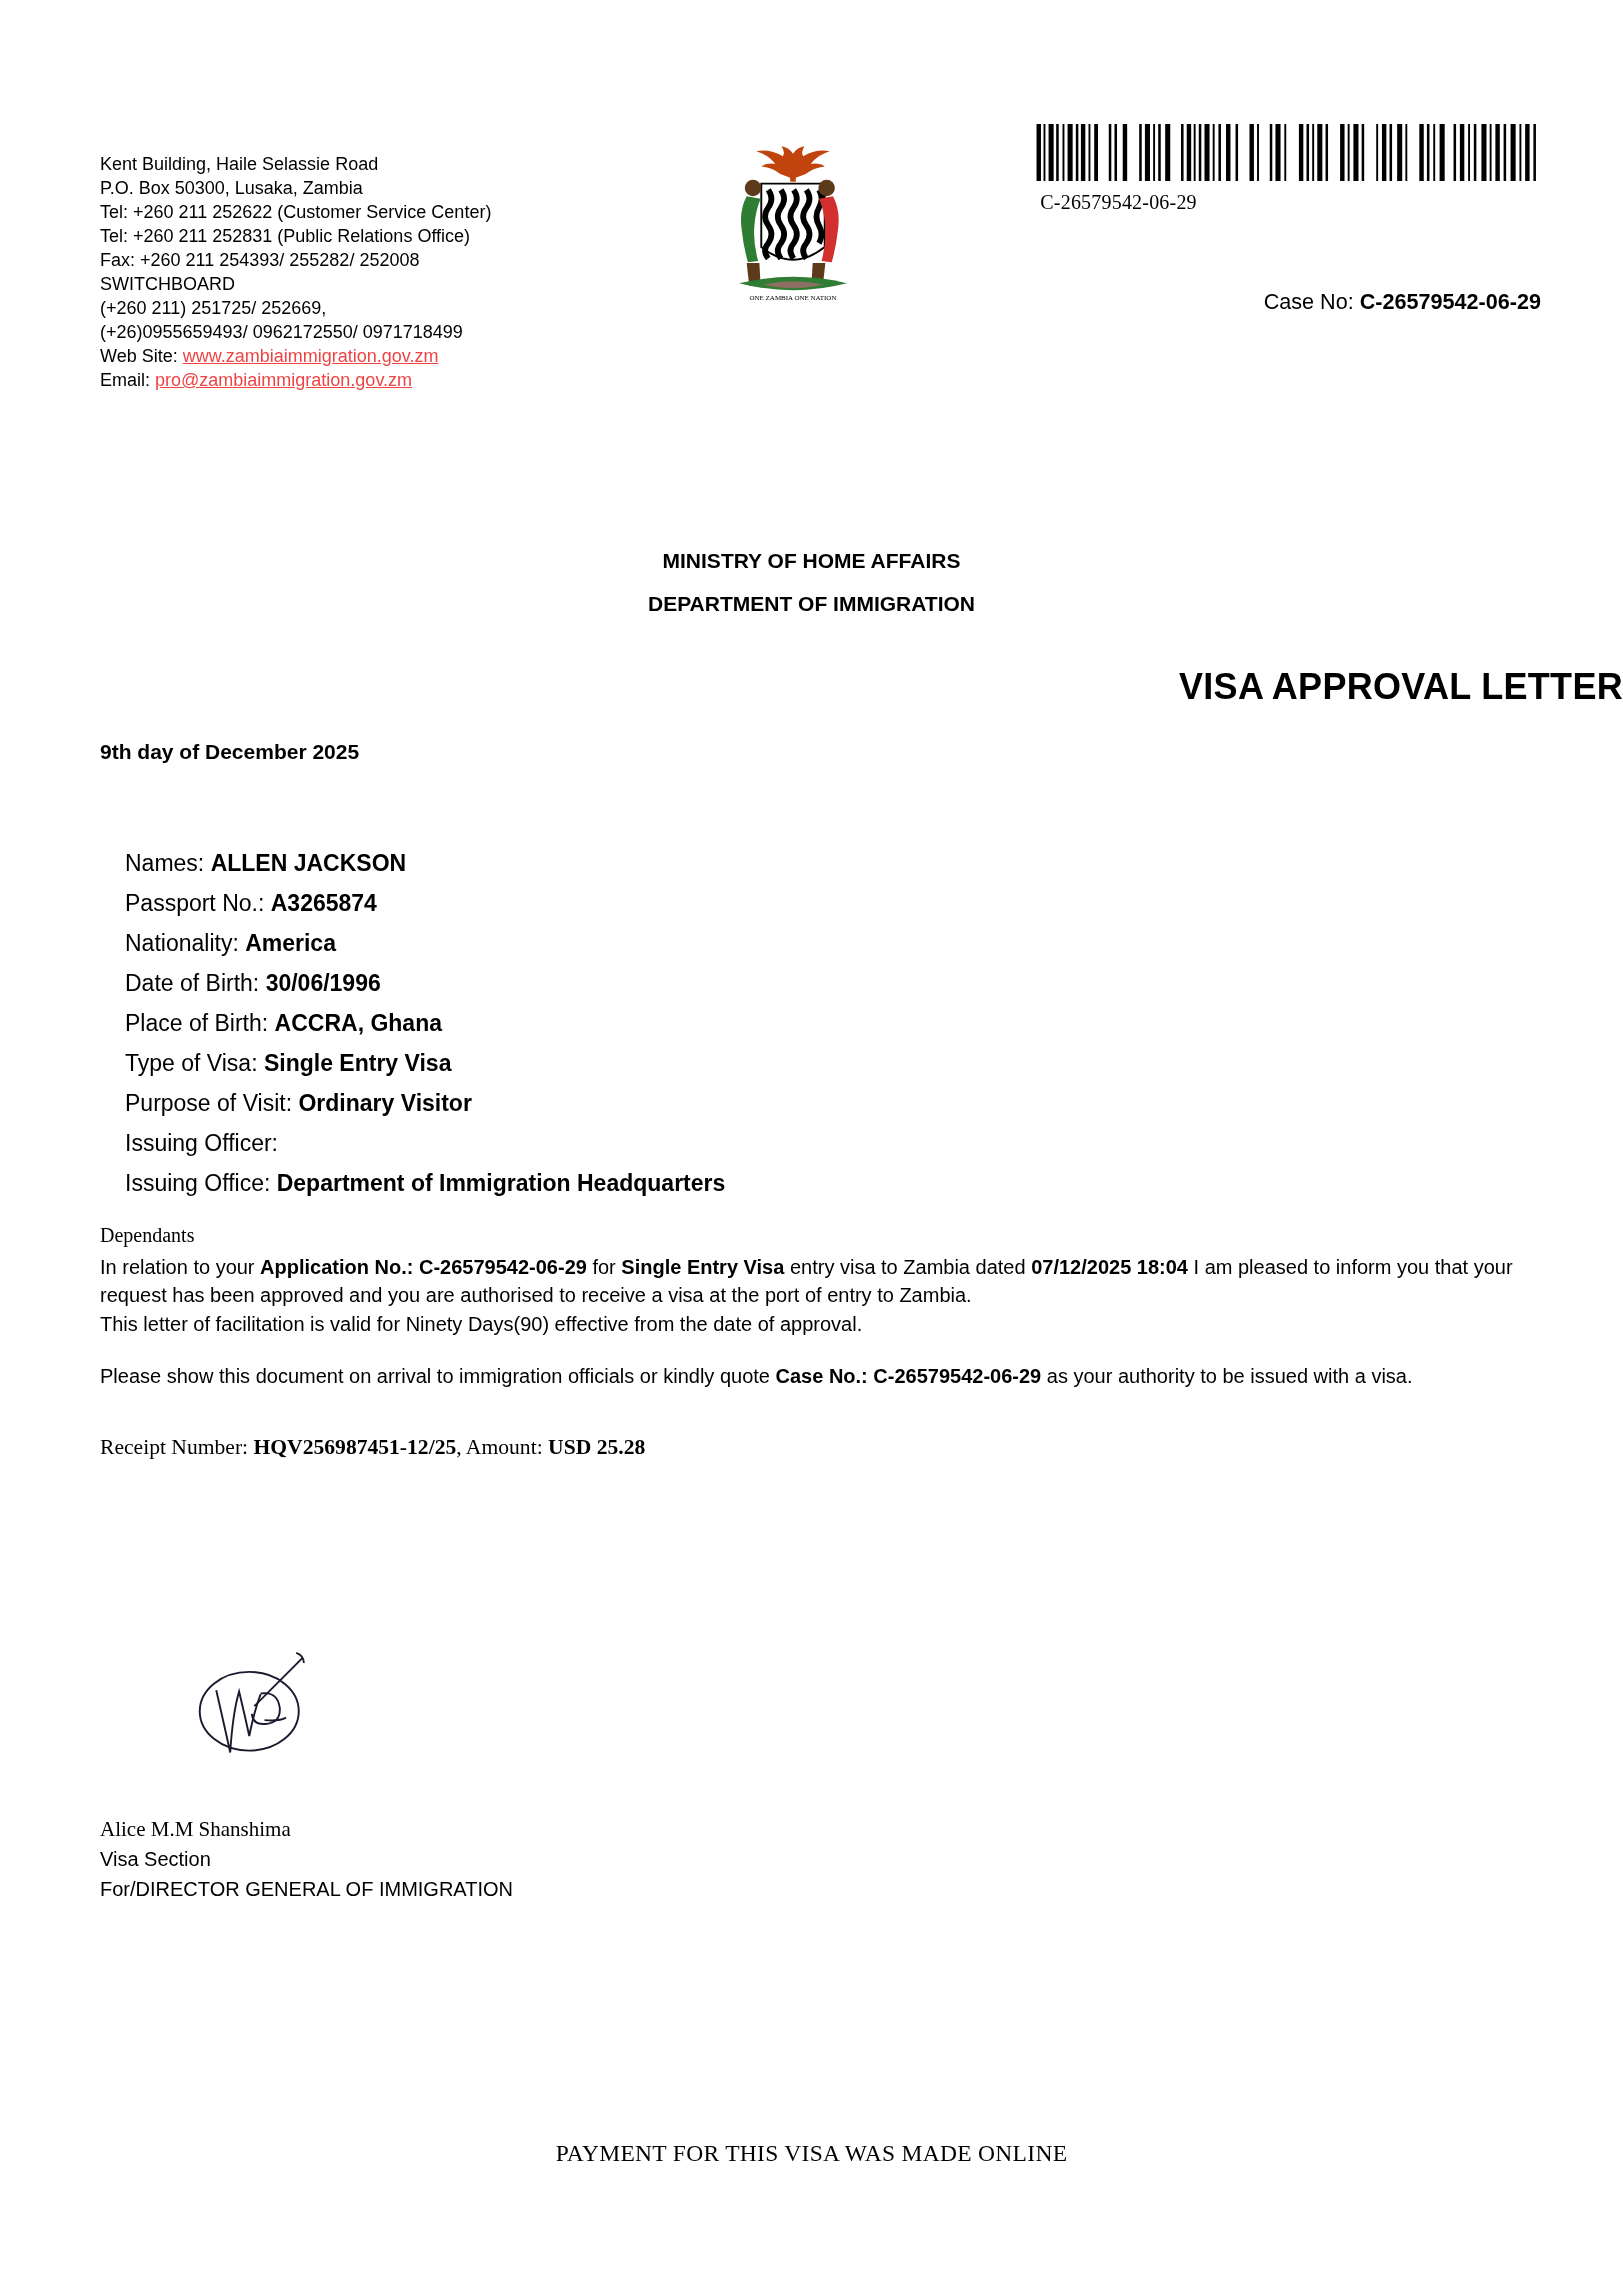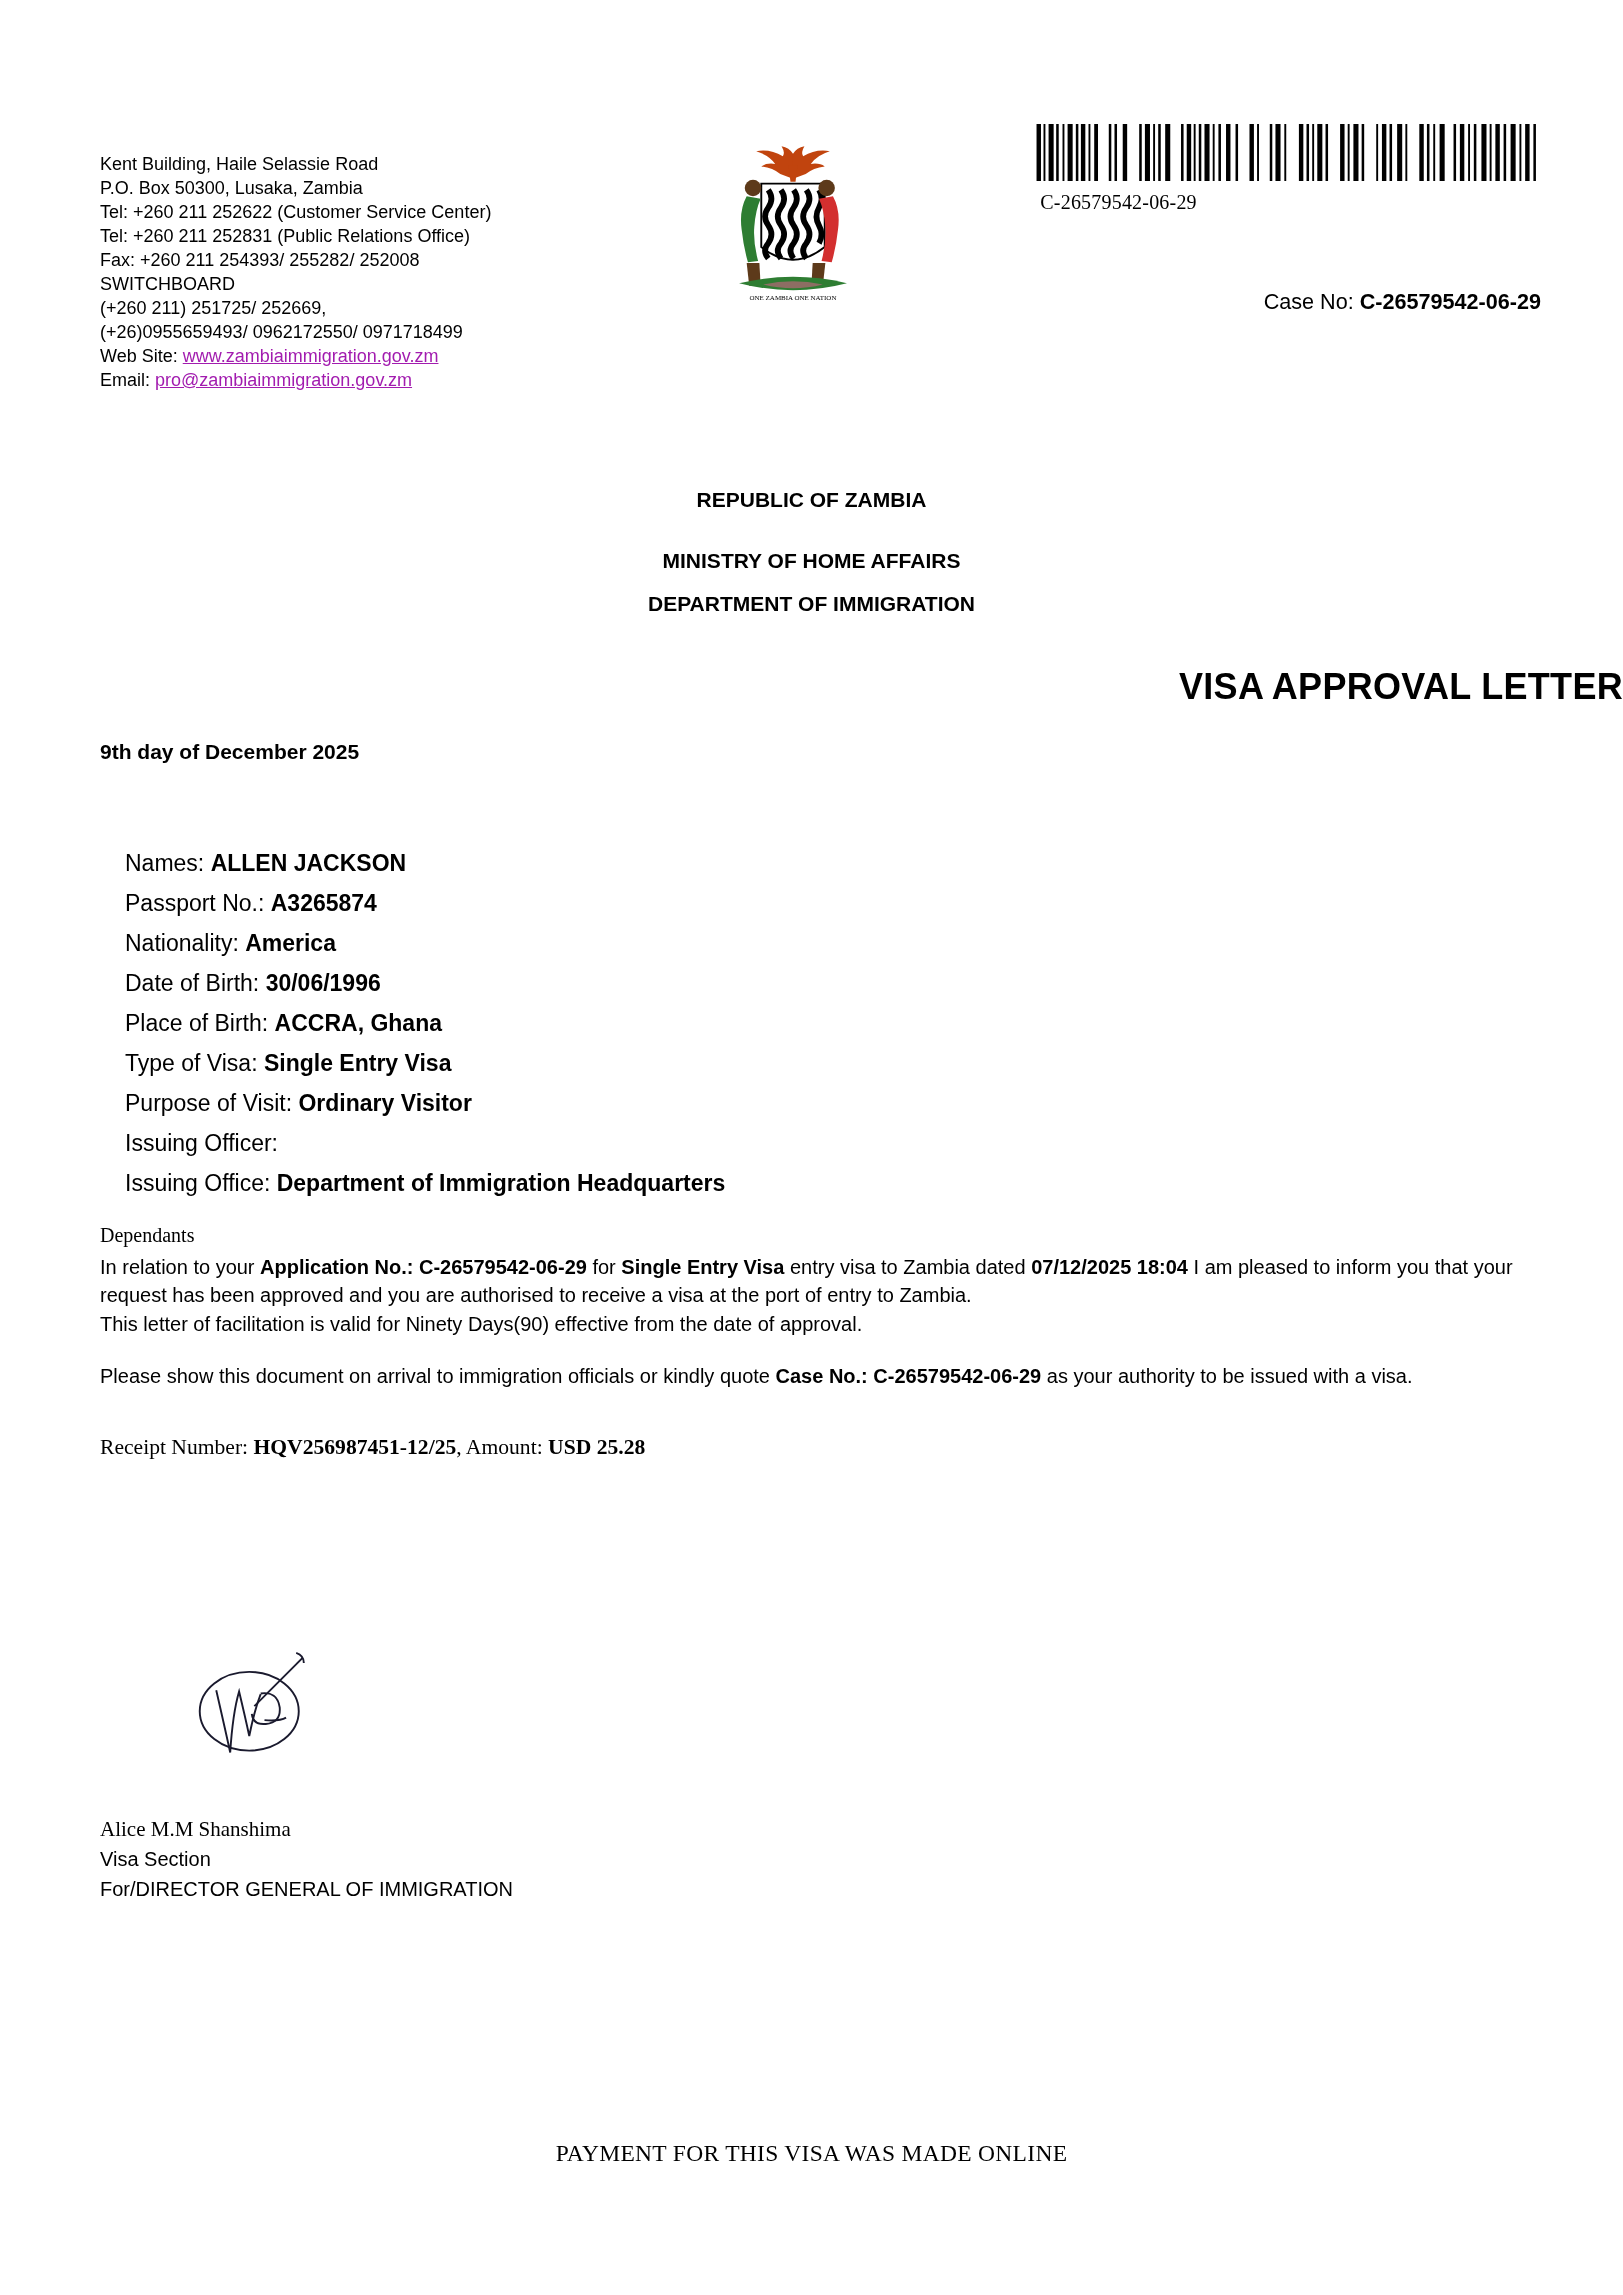--- a/index.html
+++ b/index.html
@@ -35,21 +35,21 @@
     left: 100px;
     top: 152px;
     width: 444px;
     font-size: 18px;
     line-height: 24px;
     color: #000;
   }
   .addr-line { white-space: pre-wrap; }
   .addr-line a,
   .link {
-    color: #a21caf;
+    color: #ef4444;
     text-decoration: underline;
   }
 
   
   .coat {
     position: absolute;
     left: 701px;
     top: 136px;
     width: 184px;
     height: 184px;
@@ -294,21 +294,20 @@
           <rect x="775" y="0" width="7" height="90"></rect>
             <rect x="788" y="0" width="4" height="90"></rect>
         </g>
       </svg>
       <div class="barcode-text">C-26579542-06-29</div>
     </div>
 
     <div class="case-no"><span>Case No: </span><b>C-26579542-06-29</b></div>
   </div>
 
-  <div class="title-center t-republic">REPUBLIC OF ZAMBIA</div>
   <div class="title-center t-ministry">MINISTRY OF HOME AFFAIRS</div>
   <div class="title-center t-department">DEPARTMENT OF IMMIGRATION</div>
   <div class="t-visa">VISA APPROVAL LETTER</div>
 
   <div class="date-line">9th day of December 2025</div>
 
   <div class="fields">
     <div class="row"><span class="label">Names: </span><span class="value">ALLEN JACKSON</span></div>
     <div class="row"><span class="label">Passport No.: </span><span class="value">A3265874</span></div>
     <div class="row"><span class="label">Nationality: </span><span class="value">America</span></div>

